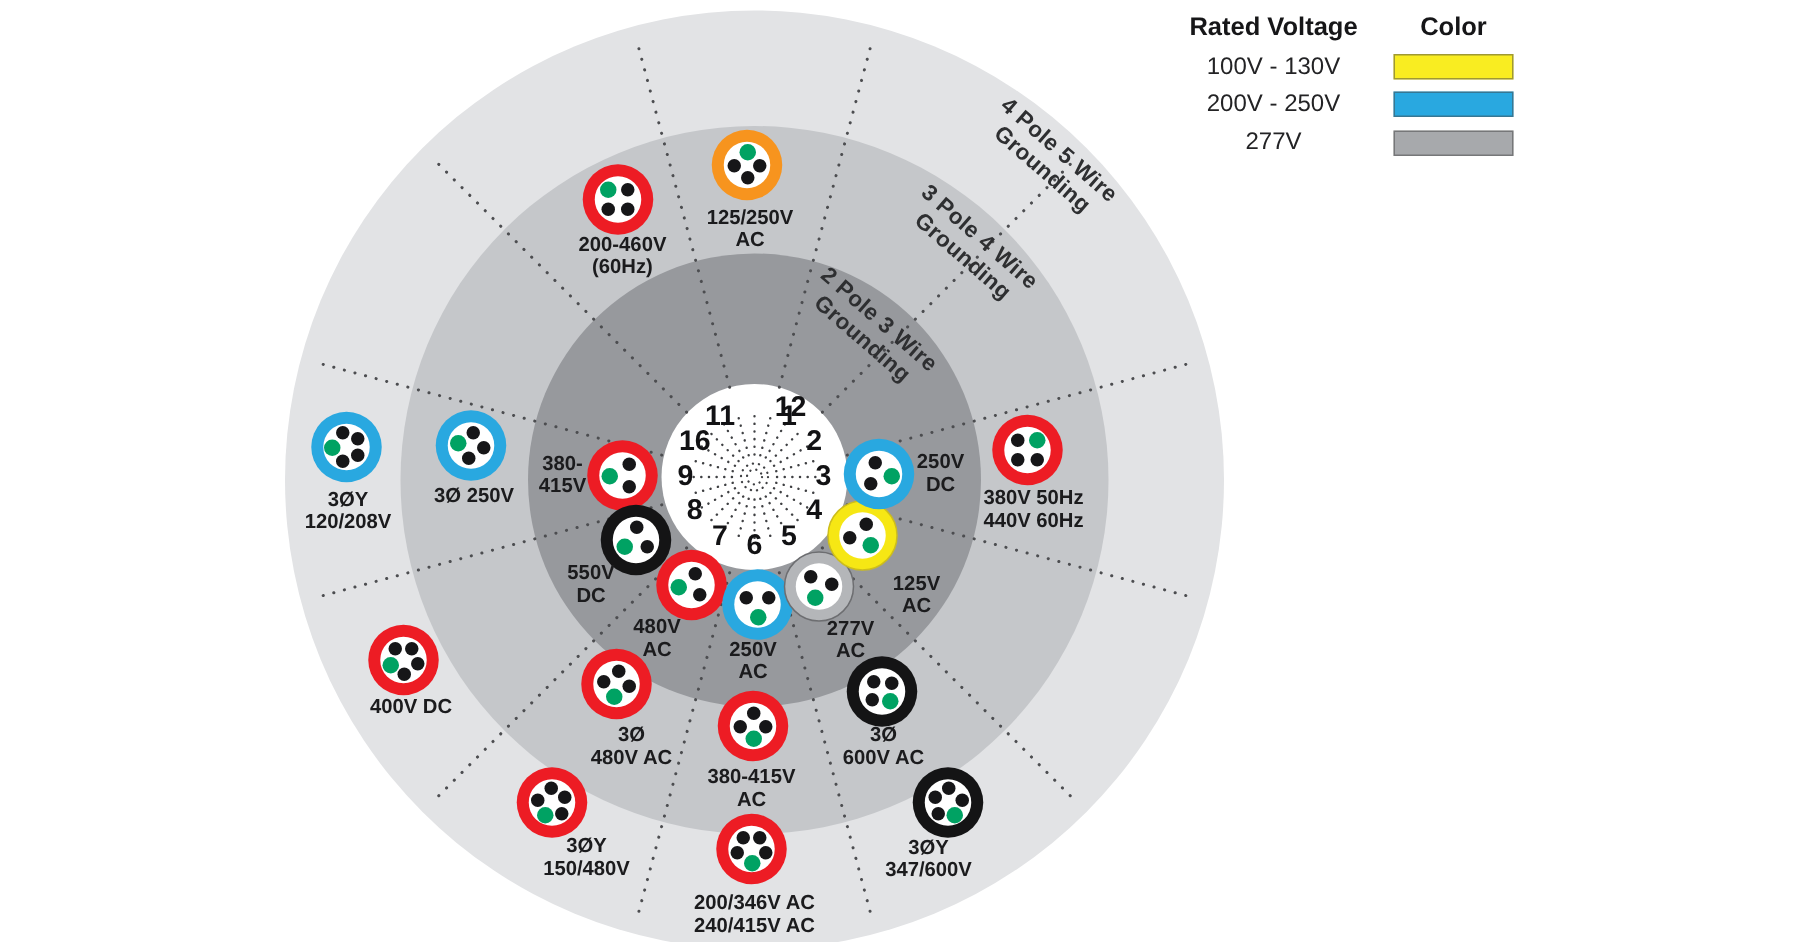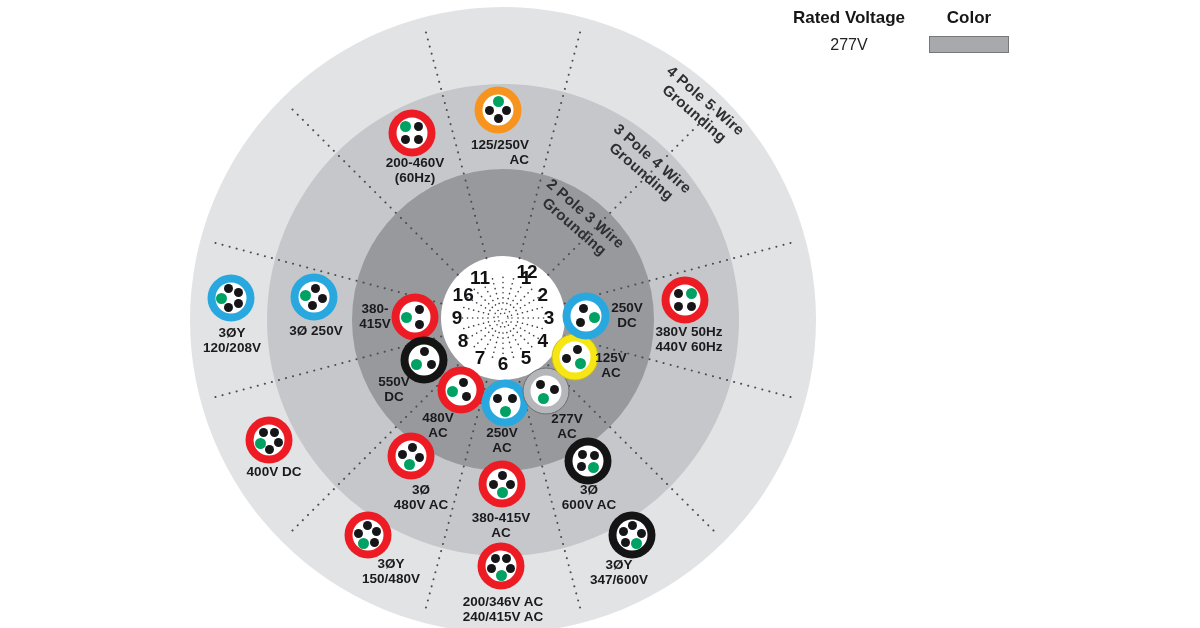--- a/index.html
+++ b/index.html
@@ -175,21 +175,21 @@
         <div>AC</div>
       </div>
       <div class="conn" style="left: 575px; top: 357px;">
         <div class="tab" style="background: rgb(246, 231, 20);"></div>
         <div class="body" style="background: rgb(246, 231, 20); border: 1.5px solid rgb(205, 189, 28);"></div>
         <div class="face"></div>
         <div class="pin green" style="left: 28.9637px; top: 30.0114px;"></div>
         <div class="pin" style="left: 15.1291px; top: 24.976px;"></div>
         <div class="pin" style="left: 26.4072px; top: 15.5126px;"></div>
       </div>
-      <div class="conn-label" style="left: 611px; top: 366px;">
+      <div class="conn-label" style="left: 611px; top: 397px;">
         <div>125V</div>
         <div>AC</div>
       </div>
       <div class="conn" style="left: 586px; top: 316px;">
         <div class="tab" style="background: rgb(41, 168, 224);"></div>
         <div class="body" style="background: rgb(41, 168, 224);"></div>
         <div class="face"></div>
         <div class="pin green" style="left: 31.8709px; top: 24.976px;"></div>
         <div class="pin" style="left: 18.0363px; top: 30.0114px;"></div>
         <div class="pin" style="left: 20.5928px; top: 15.5126px;"></div>
@@ -213,21 +213,21 @@
       </div>
       <div class="conn" style="left: 498px; top: 110px;">
         <div class="tab" style="background: rgb(247, 148, 30);"></div>
         <div class="body" style="background: rgb(247, 148, 30);"></div>
         <div class="face"></div>
         <div class="pin green" style="left: 23.5px; top: 15px;"></div>
         <div class="pin" style="left: 32px; top: 23.5px;"></div>
         <div class="pin" style="left: 23.5px; top: 32px;"></div>
         <div class="pin" style="left: 15px; top: 23.5px;"></div>
       </div>
-      <div class="conn-label" style="left: 500px; top: 153px; text-align: right;">
+      <div class="conn-label" style="left: 500px; top: 153px;">
         <div>125/250V</div>
         <div>AC</div>
       </div>
       <div class="conn" style="left: 685px; top: 300px;">
         <div class="tab" style="background: rgb(237, 28, 36);"></div>
         <div class="body" style="background: rgb(237, 28, 36);"></div>
         <div class="face"></div>
         <div class="pin green" style="left: 29.5104px; top: 17.4896px;"></div>
         <div class="pin" style="left: 29.5104px; top: 29.5104px;"></div>
         <div class="pin" style="left: 17.4896px; top: 29.5104px;"></div>
@@ -359,19 +359,27 @@
       </div>
     </div>
 
   <div id="legend">
     <div class="leg-head">
       <span class="h-volt">Rated Voltage</span>
       <span class="h-col">Color</span>
     </div>
     <div id="legend-rows">
         <div class="leg-row">
+          <span class="leg-label">100V - 130V</span>
+          <span class="leg-swatch" style="background: rgb(249, 237, 33);"></span>
+        </div>
+        <div class="leg-row">
+          <span class="leg-label">200V - 250V</span>
+          <span class="leg-swatch" style="background: rgb(41, 168, 224);"></span>
+        </div>
+        <div class="leg-row">
           <span class="leg-label">277V</span>
           <span class="leg-swatch" style="background: rgb(167, 169, 172);"></span>
         </div>
       </div>
   </div>
 
 </div>
 
 </body></html>

